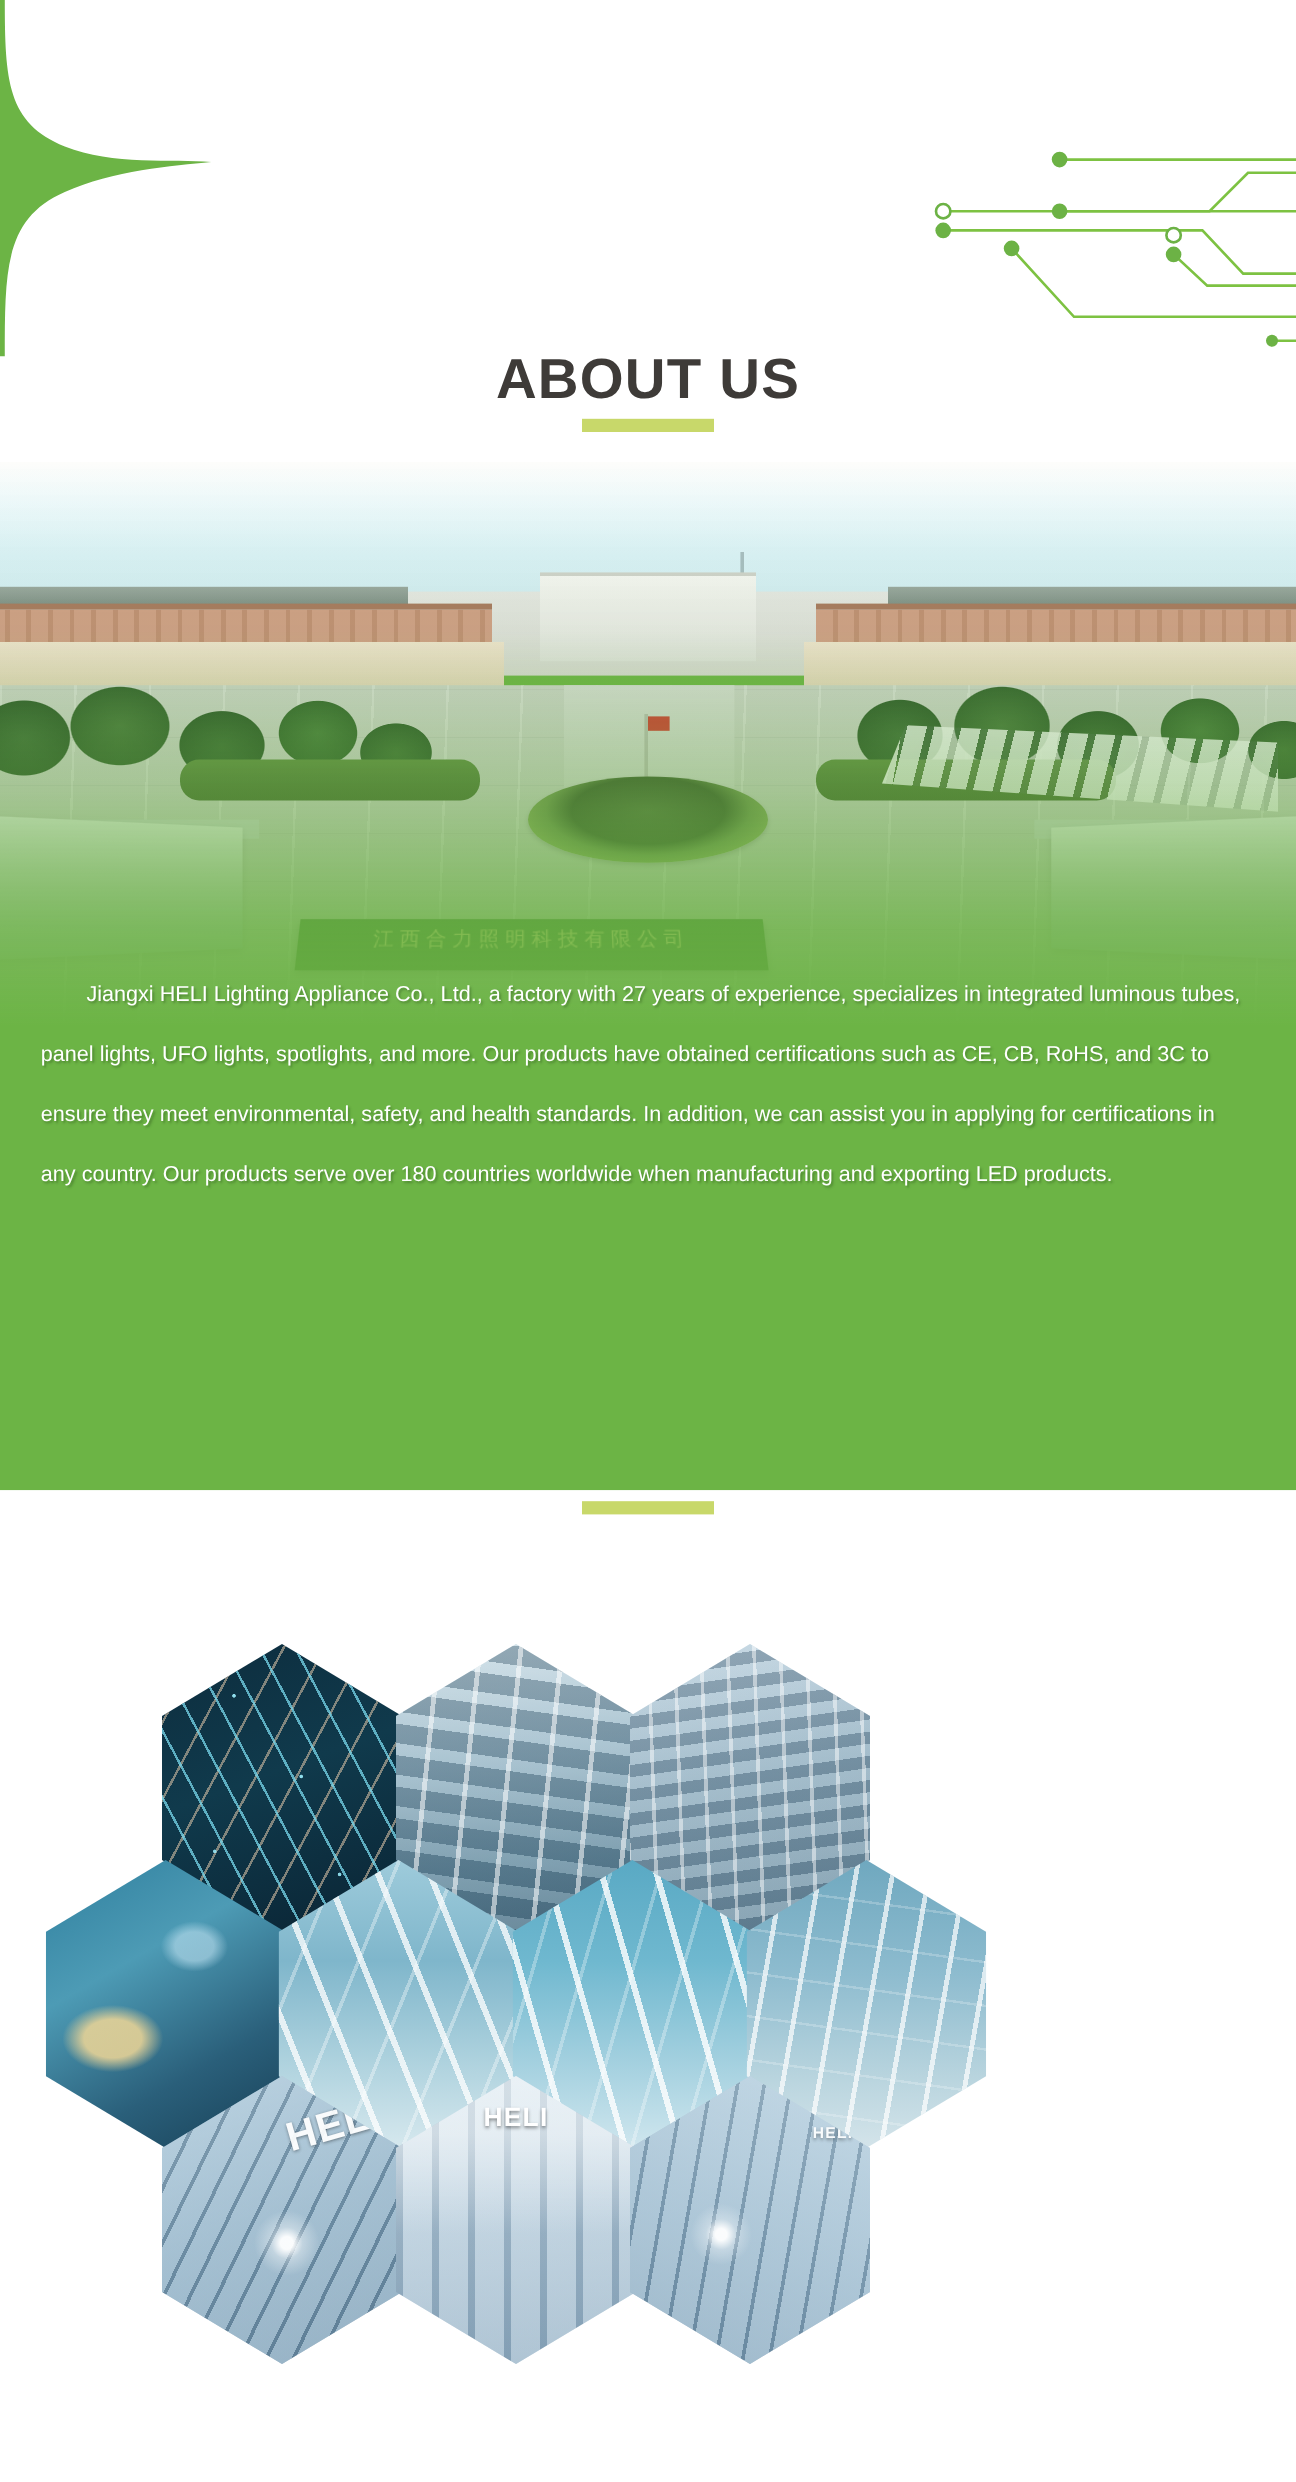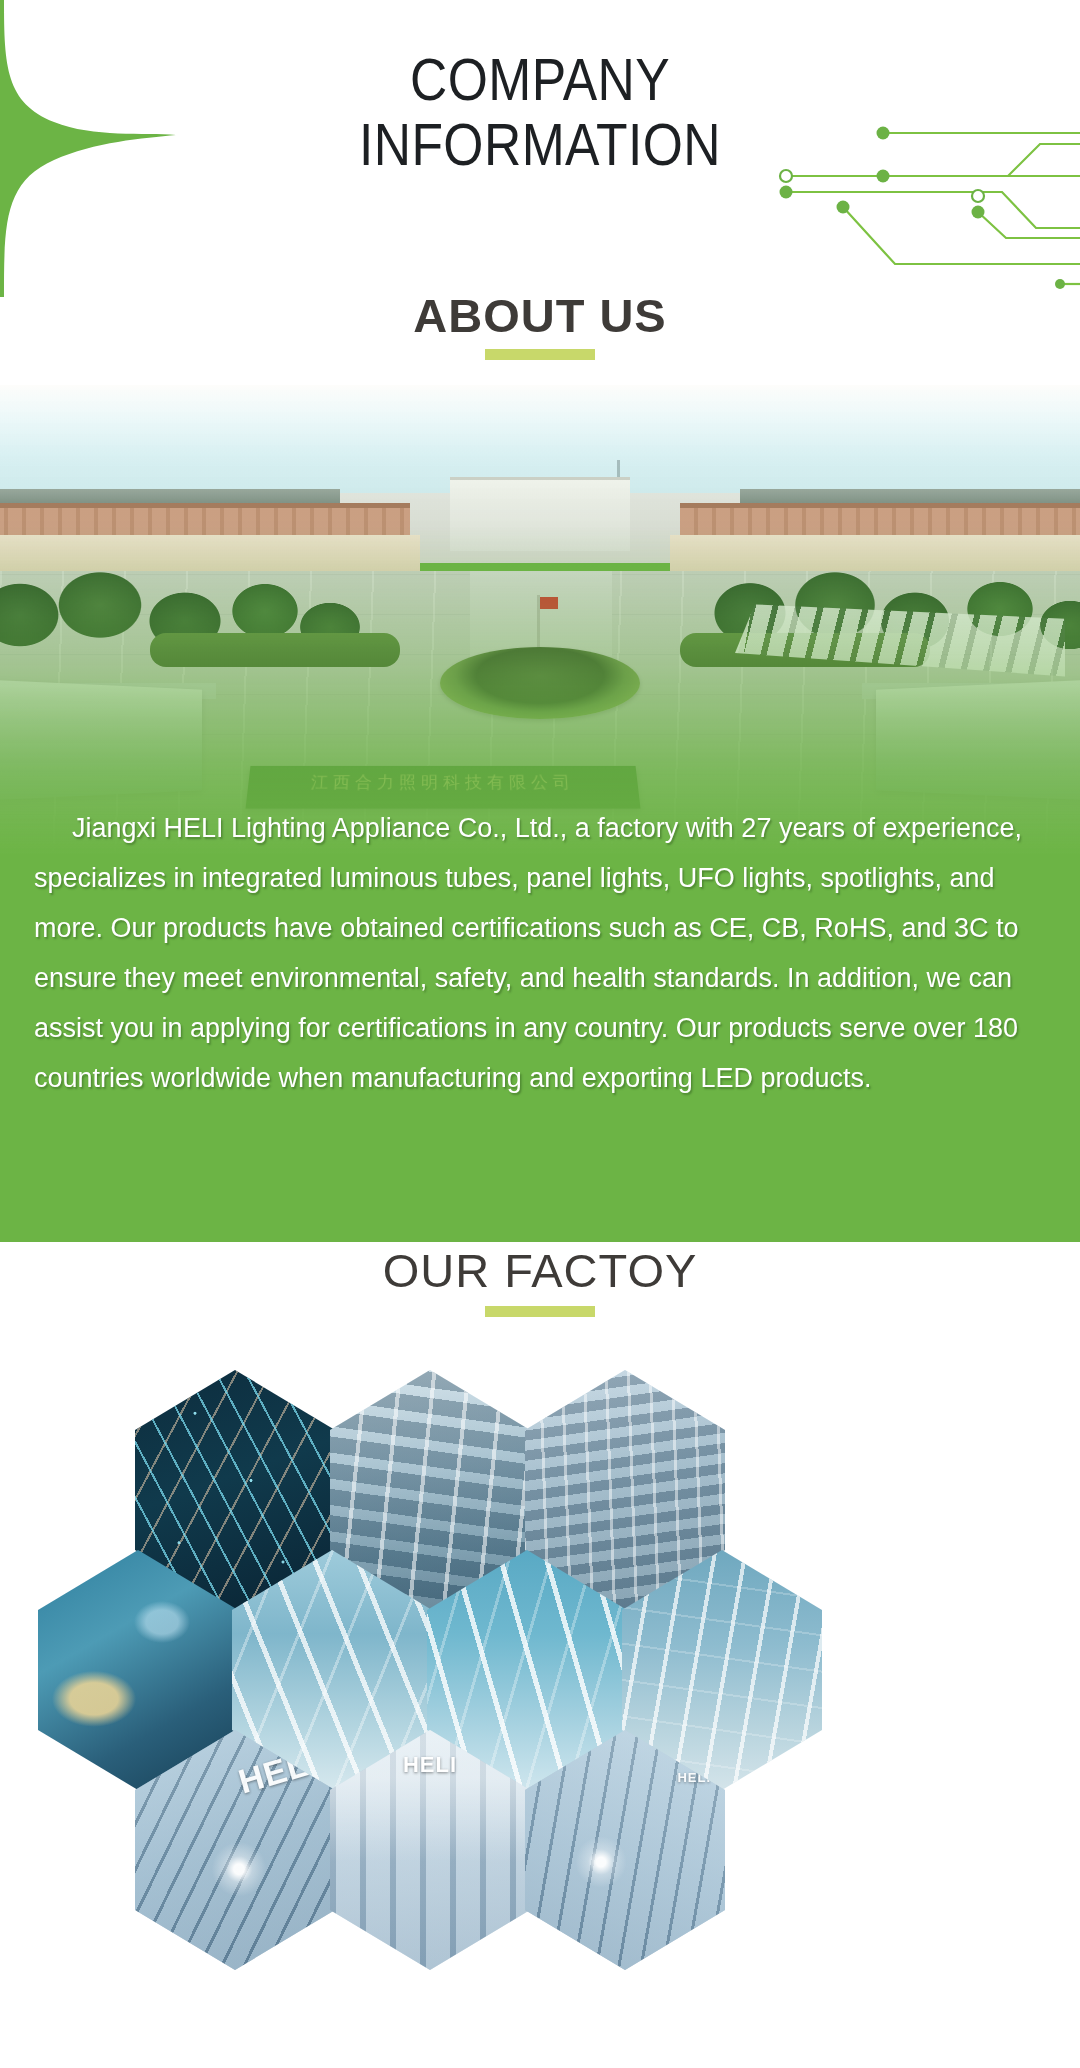--- a/index.html
+++ b/index.html
@@ -196,21 +196,21 @@
     transform:perspective(420px) rotateX(14deg);
   }
   .photo-green-fade {
     position:absolute; left:0; top:0; width:1080px; height:470px;
     background:linear-gradient(180deg, rgba(108,180,69,0) 0%, rgba(108,180,69,0.05) 30%, rgba(108,180,69,0.38) 58%, rgba(108,180,69,0.80) 82%, rgba(108,180,69,1) 100%);
   }
 
   .banner-text {
     position:absolute; left:34px; top:418px; width:1010px;
     color:#ffffff;
-    font-size:27px;
+    font-size:18px;
     line-height:50px;
     text-indent:38px;
     text-shadow:1.5px 2px 2px rgba(40,80,25,.45);
     font-family:"Liberation Sans", sans-serif;
   }
 
   
   .factory { position:relative; width:1080px; height:826px; background:#fff; }
   .factory-head-wrap { position:absolute; left:0; top:1px; width:1080px; text-align:center; }
   .factory-head {
@@ -333,24 +333,20 @@
         <circle cx="93" cy="99" r="6.5"></circle>
         <circle cx="228" cy="104" r="6.5"></circle>
         <circle cx="310" cy="176" r="5"></circle>
       </g>
       <g fill="#ffffff" stroke="#6cb245" stroke-width="2.2">
         <circle cx="36" cy="68" r="6"></circle>
         <circle cx="228" cy="88" r="6"></circle>
       </g>
     </svg>
 
-    <div class="title-block">
-      <div class="main-title">COMPANY</div>
-      <div class="main-title">INFORMATION</div>
-    </div>
 
     <div class="sub-head-wrap">
       <div class="sub-head">
         <span>ABOUT US</span>
         <span class="sub-underline"></span>
       </div>
     </div>
   </section>
 
   <section class="banner">
@@ -389,21 +385,20 @@
         <div class="photo-green-fade"></div>
       </div>
     </div>
 
     <p class="banner-text">Jiangxi HELI Lighting Appliance Co., Ltd., a factory with 27 years of experience, specializes in integrated luminous tubes, panel lights, UFO lights, spotlights, and more. Our products have obtained certifications such as CE, CB, RoHS, and 3C to ensure they meet environmental, safety, and health standards. In addition, we can assist you in applying for certifications in any country. Our products serve over 180 countries worldwide when manufacturing and exporting LED products.</p>
   </section>
 
   <section class="factory">
     <div class="factory-head-wrap">
       <div class="factory-head">
-        <span>OUR FACTOY</span>
         <span class="factory-underline"></span>
       </div>
     </div>
 
     <div class="hexgrid">
 
       <div class="hex" style="left:135px; top:0px;">
         <div class="hex-inner px-lines"></div>
       </div>
       <div class="hex" style="left:330px; top:0px;">

